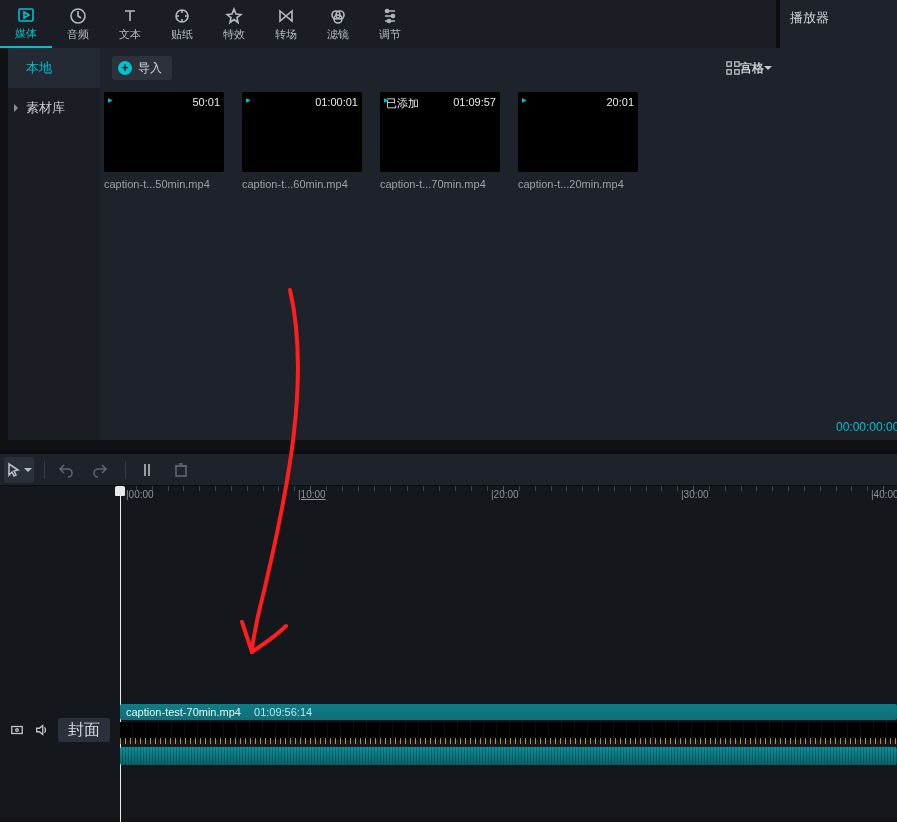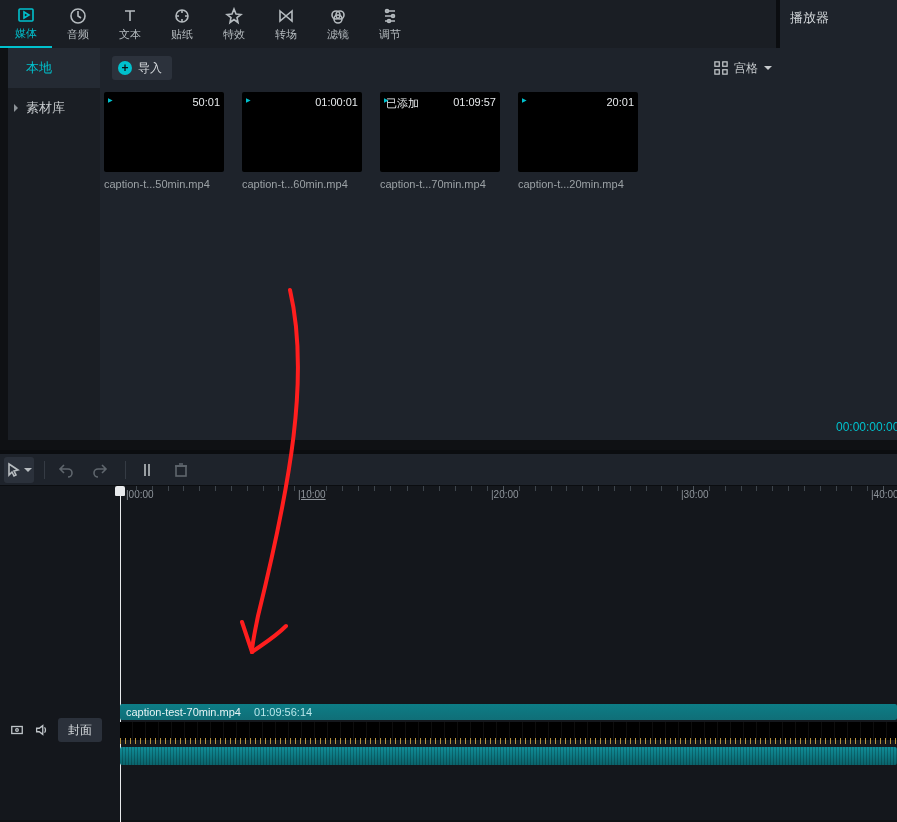--- a/index.html
+++ b/index.html
@@ -89,22 +89,23 @@
   }
   #import-btn .plus{
     width:14px;height:14px;border-radius:50%;
     background:#00c1cd;color:#0e1014;
     font-size:12px;line-height:14px;text-align:center;
     margin-right:6px;font-weight:bold;
   }
   #view-switch{
     margin-left:auto;
     color:#c7cbce;font-size:12px;
-    display:flex;align-items:center;gap:6px;
+    display:flex;align-items:center;
     cursor:pointer;
+    font-weight:bold;
   }
   #view-switch svg{width:14px;height:14px;stroke:#c7cbce;fill:none;stroke-width:1.4;}
   #thumb-grid{
     padding:4px 4px;
     display:flex;flex-wrap:wrap;gap:14px 18px;
     align-content:flex-start;
   }
   .thumb{
     width:120px;
   }
@@ -188,21 +189,21 @@
   
   #track-controls{
     position:absolute;left:0;top:229px;height:30px;width:120px;
     display:flex;align-items:center;gap:10px;padding-left:10px;
     box-sizing:border-box;
   }
   #track-controls svg{width:14px;height:14px;stroke:#bfc4c8;fill:none;stroke-width:1.5;}
   #cover-btn{
     height:24px;padding:0 10px;
     background:#2b313b;border-radius:3px;
-    display:flex;align-items:center;font-size:12px;color:#d7dbde;cursor:pointer;
+    display:flex;align-items:center;font-size:16px;color:#d7dbde;cursor:pointer;
   }
   
   #video-track{
     position:absolute;left:120px;top:218px;right:0;height:16px;
     background:linear-gradient(#0d7d86,#106e77);
     border-radius:2px;
     color:#e6f3f4;font-size:11px;line-height:16px;
     padding-left:6px;box-sizing:border-box;
     white-space:nowrap;
   }

